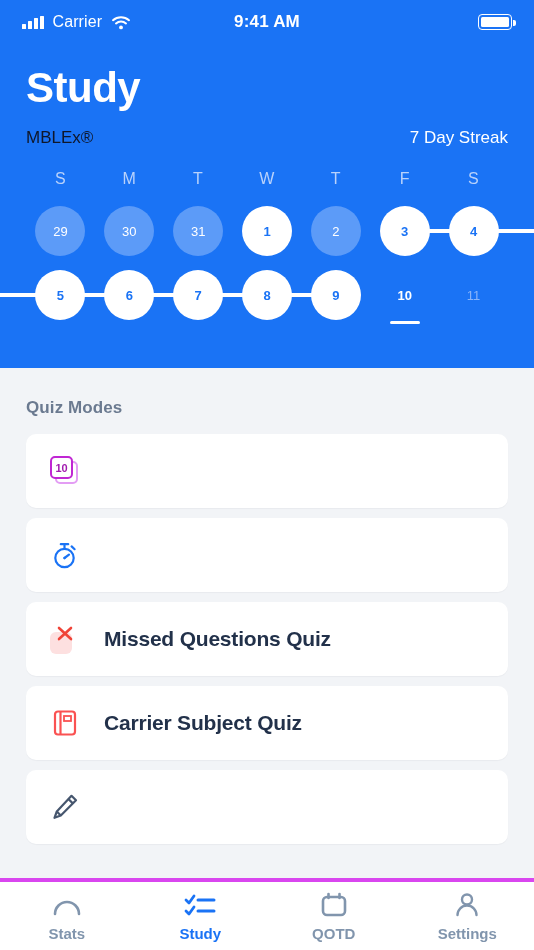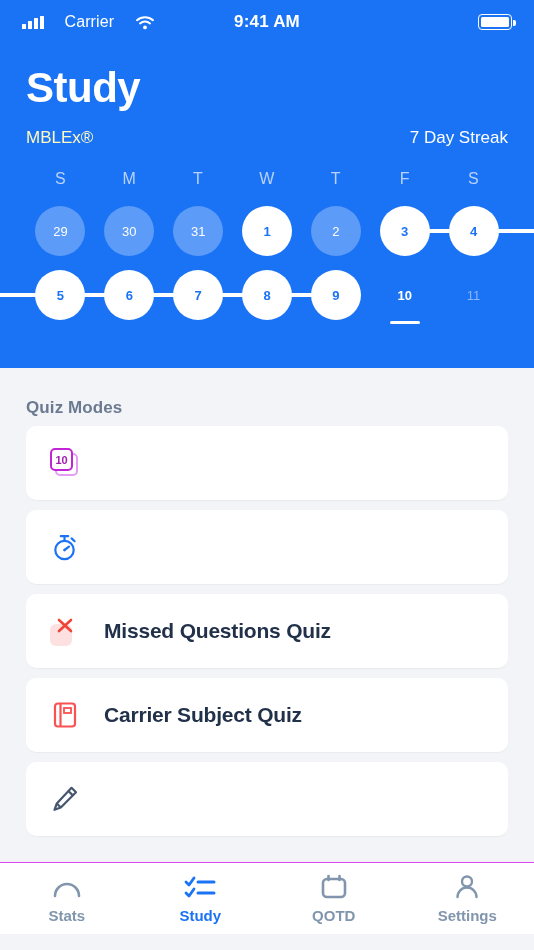--- a/index.html
+++ b/index.html
@@ -14,21 +14,21 @@
 
   
   .header {
     position:absolute; top:0; left:0; width:534px; height:368px;
     background:#1a73f5;
   }
   .statusbar {
     height:44px; display:flex; align-items:center;
     padding:0 22px; color:#fff;
   }
-  .sb-left { display:flex; align-items:center; gap:21px; flex:1; }
+  .sb-left { display:flex; align-items:center; gap:9px; flex:1; }
   .sb-center { font-size:17px; font-weight:bold; letter-spacing:.2px; }
   .sb-right { flex:1; display:flex; justify-content:flex-end; align-items:center; }
   .bars { display:flex; align-items:flex-end; gap:2.5px; height:13px; }
   .bars i { display:block; width:3.5px; background:#fff; border-radius:.5px; }
   .bars i:nth-child(1){ height:5px; }
   .bars i:nth-child(2){ height:8px; }
   .bars i:nth-child(3){ height:11px; }
   .bars i:nth-child(4){ height:13px; }
   .carrier { font-size:16px; letter-spacing:.1px; }
   .wifi { width:20px; height:15px; position:relative; }
@@ -44,21 +44,21 @@
 
   .title-block { padding:22px 26px 0 26px; }
   .page-title {
     color:#fff; font-size:42px; font-weight:bold;
     letter-spacing:-.5px; line-height:1.05;
   }
   .sub-row {
     display:flex; align-items:baseline; justify-content:space-between;
     margin-top:18px;
   }
-  .subtitle { color:#fef9c3; font-size:17px; }
+  .subtitle { color:#0f172a; font-size:17px; }
   .streak { color:#ffffff; font-size:17px;margin-left:22px; }
 
   
   .calendar { margin-top:22px; position:relative; }
   .dow-row {
     display:flex; padding:0 26px; margin-bottom:12px;
   }
   .dow {
     flex:1; text-align:center; color:#b9d2fb;
     font-size:16px; letter-spacing:.3px;
@@ -88,21 +88,21 @@
     transform:translateY(-50%); z-index:1;
   }
 
   
   .content {
     position:absolute; top:368px; left:0; width:534px; bottom:72px;
     background:#f2f4f7; padding:30px 26px 0 26px; overflow:hidden;
   }
   .section-label {
     color:#6b7a90; font-size:17px; font-weight:bold; letter-spacing:.1px;
-    margin-bottom:8px;
+    margin-bottom:16px;
   }
   .card {
     background:#ffffff; border-radius:10px; height:74px;
     display:flex; align-items:center; padding:0 22px; margin-bottom:10px;
     box-shadow:0 1px 1px rgba(16,24,40,.04);
   }
   .card-icon {
     width:34px; height:34px; margin-right:22px; flex:0 0 34px;
     display:flex; align-items:center; justify-content:center; position:relative;
   }
@@ -124,22 +124,22 @@
   }
   
   .ic-miss { position:relative; width:30px; height:30px; }
   .ic-miss .sq {
     position:absolute; left:0; bottom:0; width:22px; height:22px;
     background:#fde0e0; border-radius:6px;
   }
 
   
   .tabbar {
-    position:absolute; bottom:16px; left:0; width:534px; height:72px;
-    background:#ffffff; border-top:1px solid #d946ef;
+    position:absolute; bottom:0; left:0; width:534px; height:72px;
+    background:#ffffff; border-top:4px solid #d946ef;
     display:flex; align-items:center;
   }
   .tab {
     flex:1; display:flex; flex-direction:column; align-items:center;
     justify-content:center; gap:6px; height:100%;
   }
   .tab-icon { height:28px; display:flex; align-items:center; justify-content:center; }
   .tab-label { font-size:15px; color:#8195ad; font-weight:bold; }
   .tab.active .tab-label { color:#1a73f5; }
 </style>

